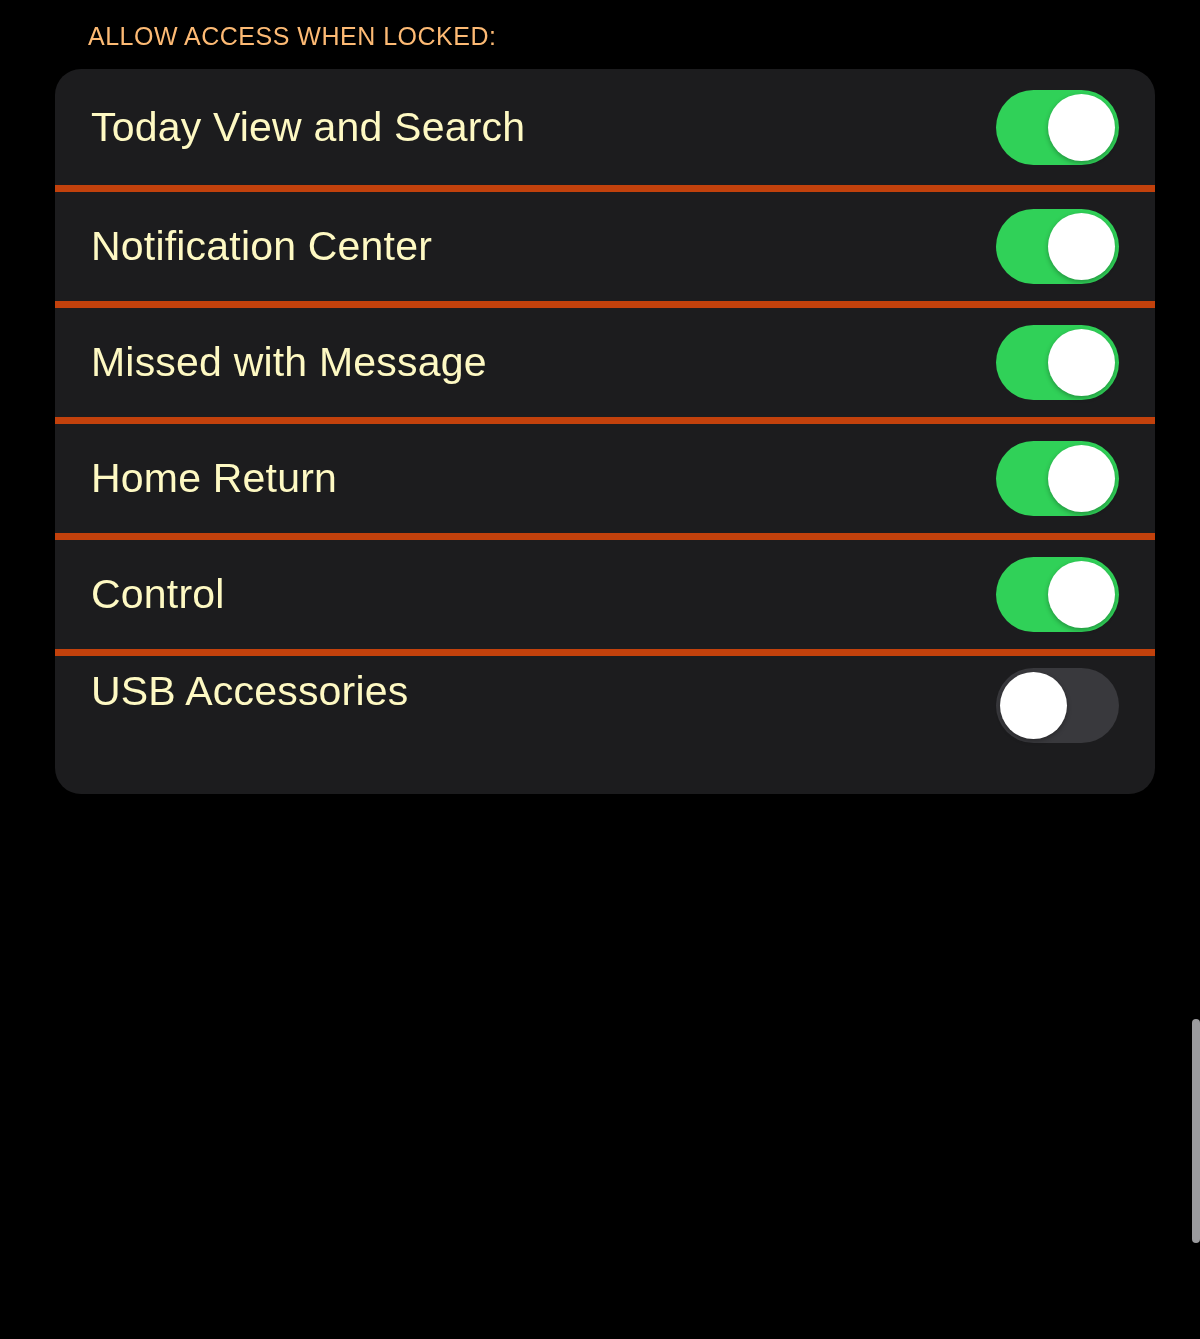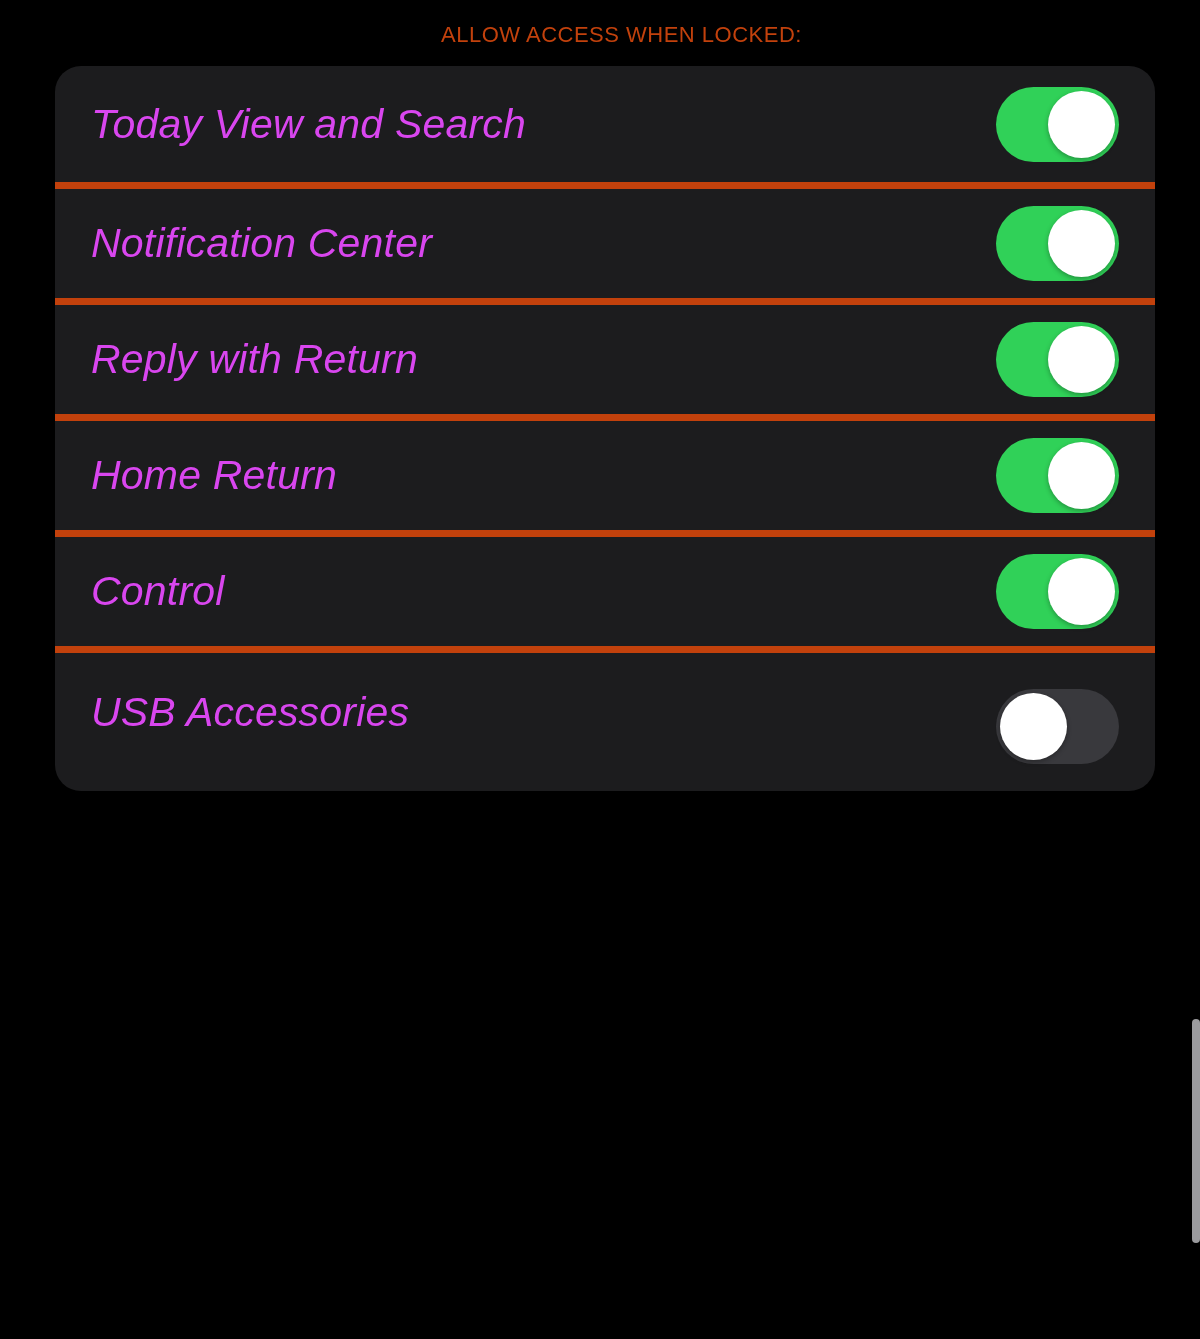--- a/index.html
+++ b/index.html
@@ -8,54 +8,52 @@
     height: 1339px;
     background: #000000;
     font-family: -apple-system, BlinkMacSystemFont, "Segoe UI", Helvetica, Arial, sans-serif;
     color: #ffffff;
     overflow: hidden;
   }
   .container {
     padding: 22px 45px 0 55px;
   }
   .section-header {
-    color: #c2410c;
-    font-size: 22px;
+    color: #fdba74;
+    font-size: 25px;
     font-weight: 400;
     letter-spacing: 0.5px;
     padding: 0 0 18px 33px;
-    text-align: center;
   }
   .panel {
     background: #1c1c1e;
     border-radius: 26px;
     overflow: hidden;
   }
   .row {
     display: flex;
     align-items: center;
     justify-content: space-between;
     height: 116px;
     padding: 0 36px 0 36px;
     border-top: 7px solid #c2410c;
   }
   .row:first-child {
     border-top: none;
   }
   .row-last {
     height: 145px;
     align-items: flex-start;
-    padding-top: 36px;
+    padding-top: 12px;
   }
   .row-label {
-    color: #d946ef;
+    color: #fef9c3;
     font-size: 41px;
     font-weight: 400;
     letter-spacing: 0.2px;
-    font-style: italic;
   }
   .toggle {
     position: relative;
     width: 123px;
     height: 75px;
     border-radius: 40px;
     flex-shrink: 0;
     transition: background-color .2s;
   }
   .toggle-knob {
@@ -101,21 +99,21 @@
     <div class="row">
       <span class="row-label">Notification Center</span>
       <div class="toggle on">
         <div class="toggle-knob"></div>
       </div>
     </div>
 
 
 
     <div class="row">
-      <span class="row-label">Reply with Return</span>
+      <span class="row-label">Missed with Message</span>
       <div class="toggle on">
         <div class="toggle-knob"></div>
       </div>
     </div>
 
     <div class="row">
       <span class="row-label">Home Return</span>
       <div class="toggle on">
         <div class="toggle-knob"></div>
       </div>

